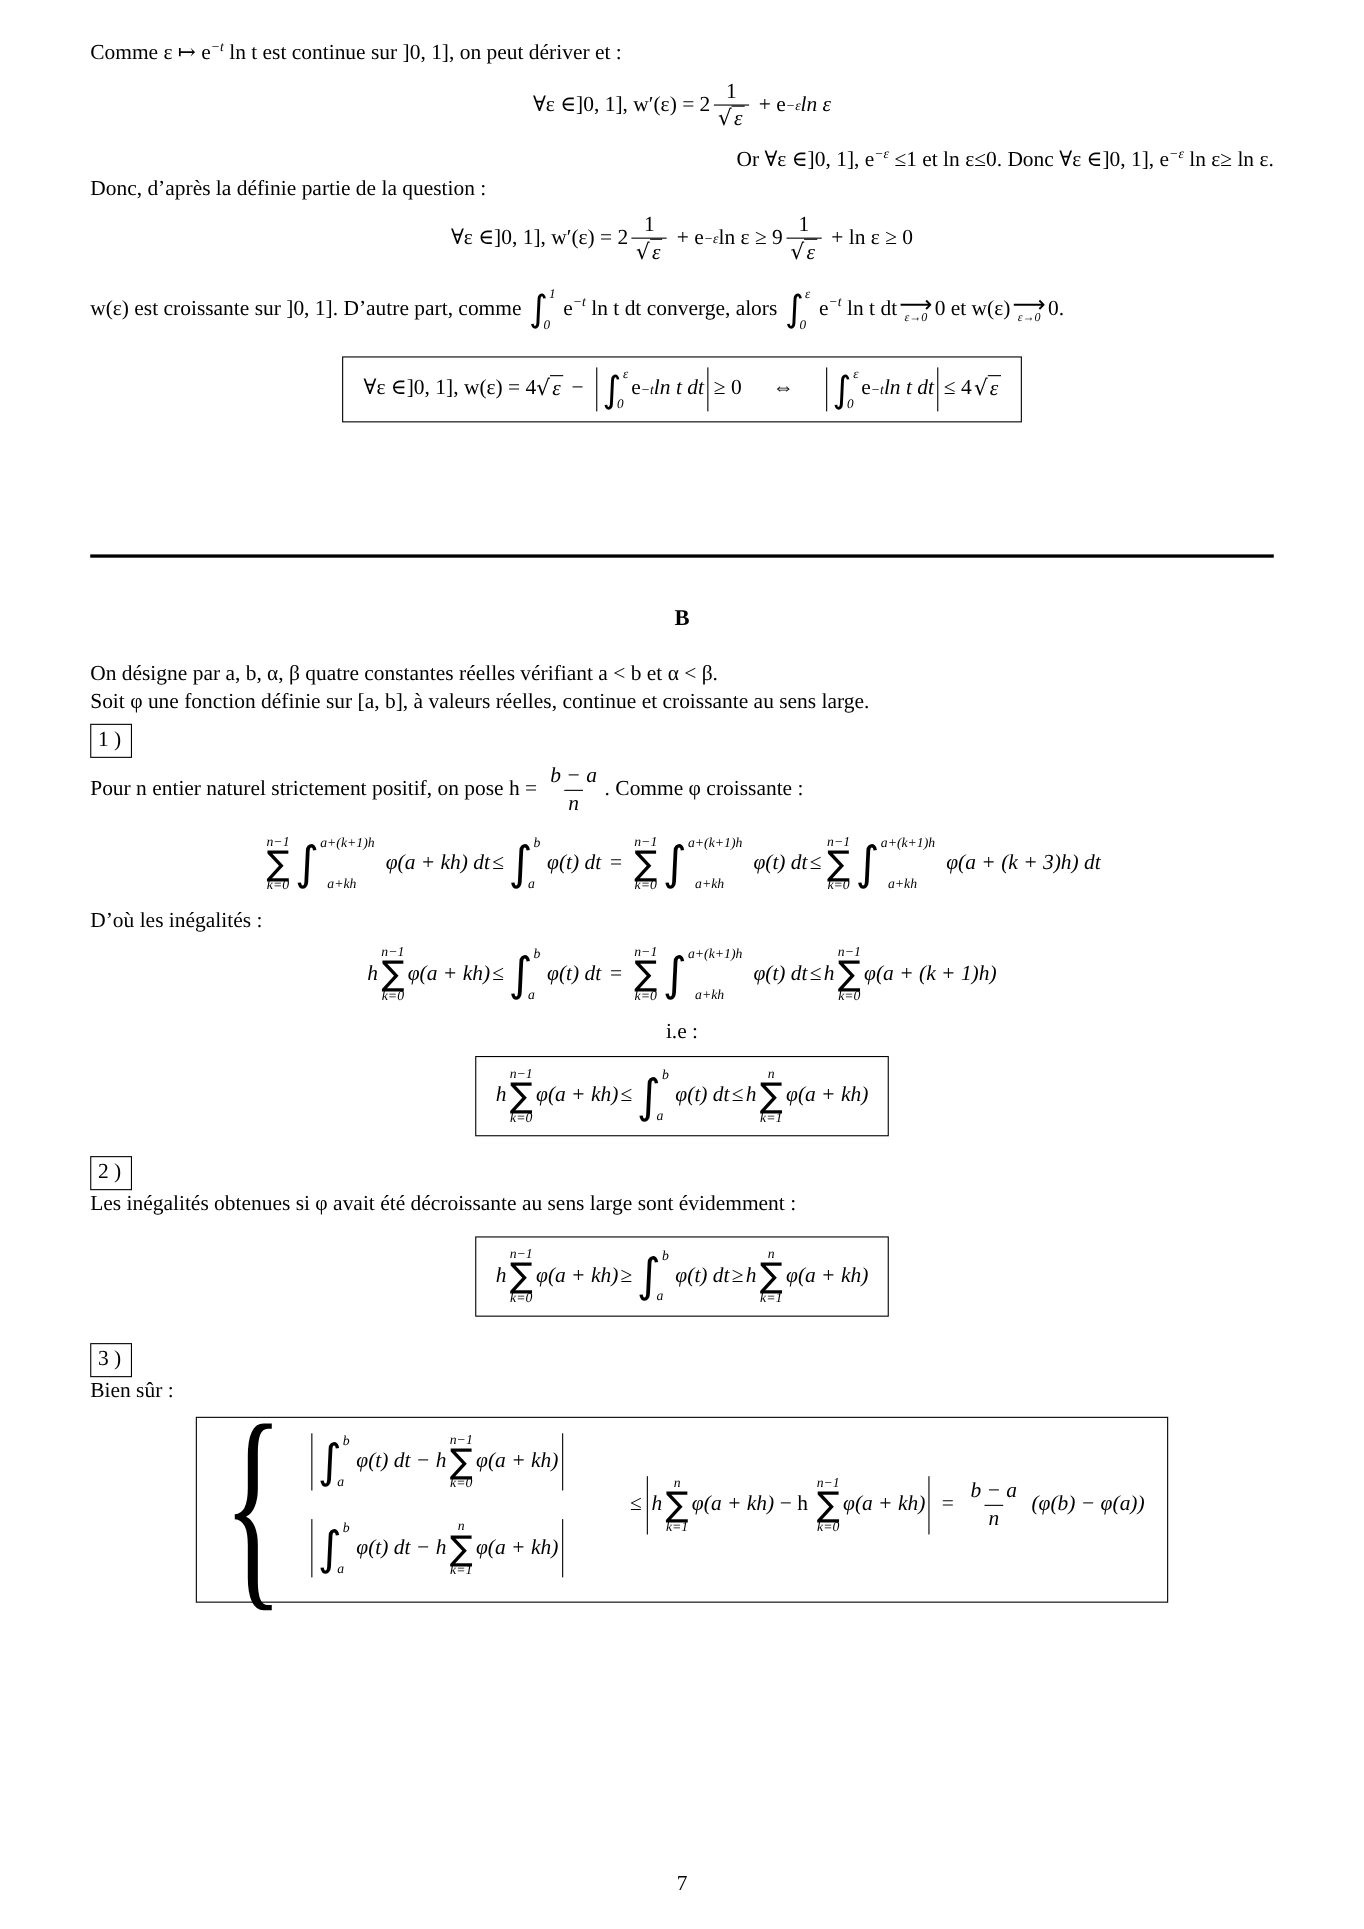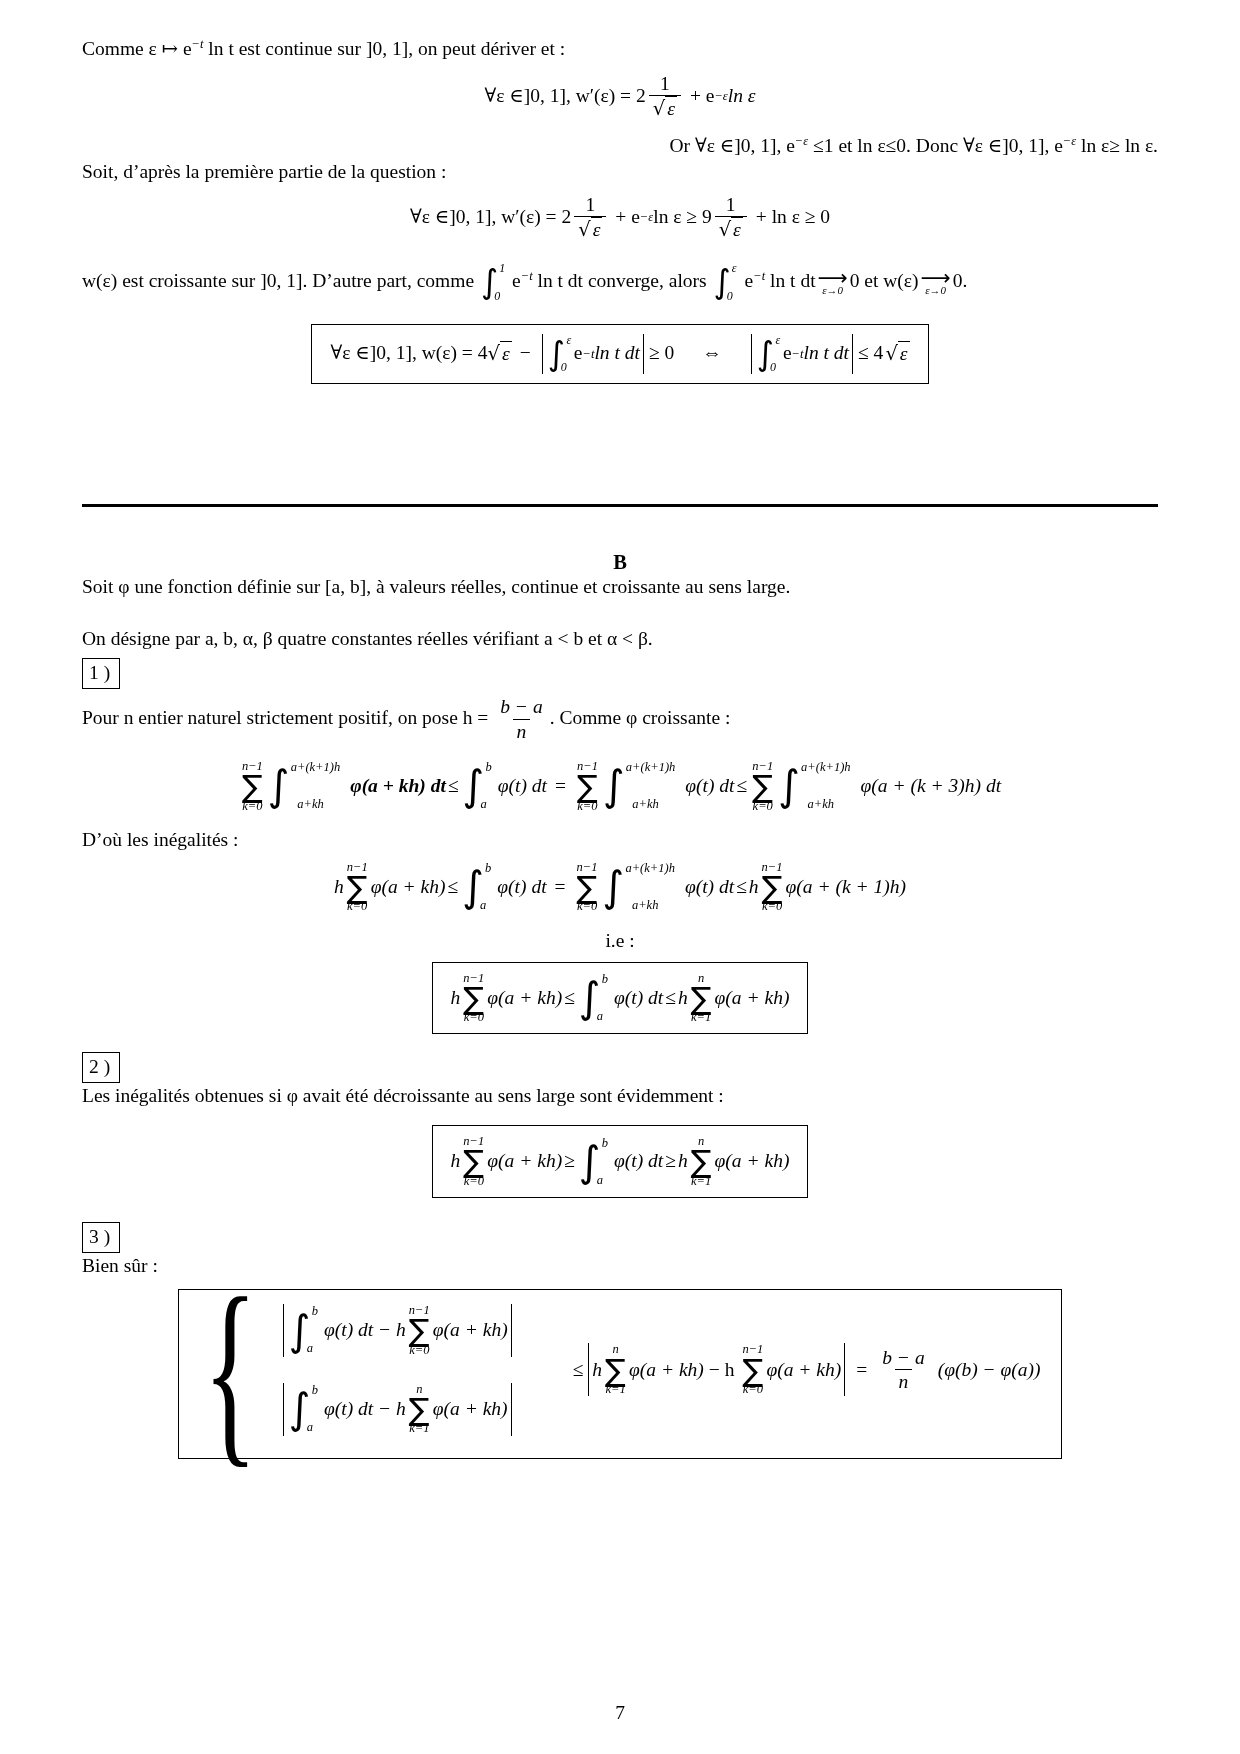--- a/index.html
+++ b/index.html
@@ -71,21 +71,21 @@
                 <span class="ovl it">ε</span>
               </span></span>
           </span>
           <span style="margin-left:6px;">+ e</span>
           <sup>−ε</sup>
           <span class="it"> ln ε</span>
       </span>
     </div>
 
     <p style="margin-top:12px;text-align:right;"><span>Or ∀ε ∈]0, 1], e</span><sup>−ε</sup><span> ≤1 et ln ε≤0. Donc ∀ε ∈]0, 1], e</span><sup>−ε</sup><span> ln ε≥ ln ε.</span></p>
-    <p><span>Soit, d’après la première partie de la question :</span></p>
+    <p><span>Donc, d’après la définie partie de la question :</span></p>
 
     <div class="disp" style="margin-top:8px;">
       <span class="math">
         <span>∀ε ∈]0, 1], w′(ε) = 2</span>
           <span class="frac">
             <span class="fnum">1</span>
             <span class="fden"><span class="sqrtwrap">
                 <span class="radical">√</span>
                 <span class="ovl it">ε</span>
               </span></span>
@@ -165,22 +165,22 @@
               <span class="ovl it">ε</span>
             </span>
         </span>
       </span>
     </div>
 
     <hr class="rule" style="margin-top:120px;">
 
     <div class="sechead" style="margin-top:44px;"><span>B</span></div>
 
+    <p style="margin-top:26px;"><span>On désigne par a, b, α, β quatre constantes réelles vérifiant a &lt; b et α &lt; β.</span></p>
     <p><span>Soit φ une fonction définie sur [a, b], à valeurs réelles, continue et croissante au sens large.</span></p>
-    <p style="margin-top:26px;"><span>On désigne par a, b, α, β quatre constantes réelles vérifiant a &lt; b et α &lt; β.</span></p>
 
     <div style="margin-top:6px;"><span class="qbox">1 )</span></div>
 
     <p style="margin-top:4px;line-height:50px;"><span>Pour n entier naturel strictement positif, on pose h = </span><span class="frac inline-frac">
           <span class="fnum it">b − a</span>
           <span class="fden it">n</span>
         </span><span>. Comme φ croissante :</span></p>
 
     <div class="disp" style="margin-top:10px;">
       <span class="math">
@@ -189,21 +189,21 @@
             <span class="sigma">∑</span>
             <span class="slim">k=0</span>
           </span>
           <span class="int">
             <span class="ig">∫</span>
             <span class="ilims">
               <span>a+(k+1)h</span>
               <span class="ilb">a+kh</span>
             </span>
           </span>
-          <span class="it" style="margin-left:8px;font-weight:bold;">φ(a + kh) dt</span>
+          <span class="it" style="margin-left:8px;">φ(a + kh) dt</span>
           <span class="tight">≤</span>
           <span class="int">
             <span class="ig">∫</span>
             <span class="ilims">
               <span>b</span>
               <span class="ilb">a</span>
             </span>
           </span>
           <span class="it" style="margin-left:4px;">φ(t) dt</span>
           <span class="op">=</span>

